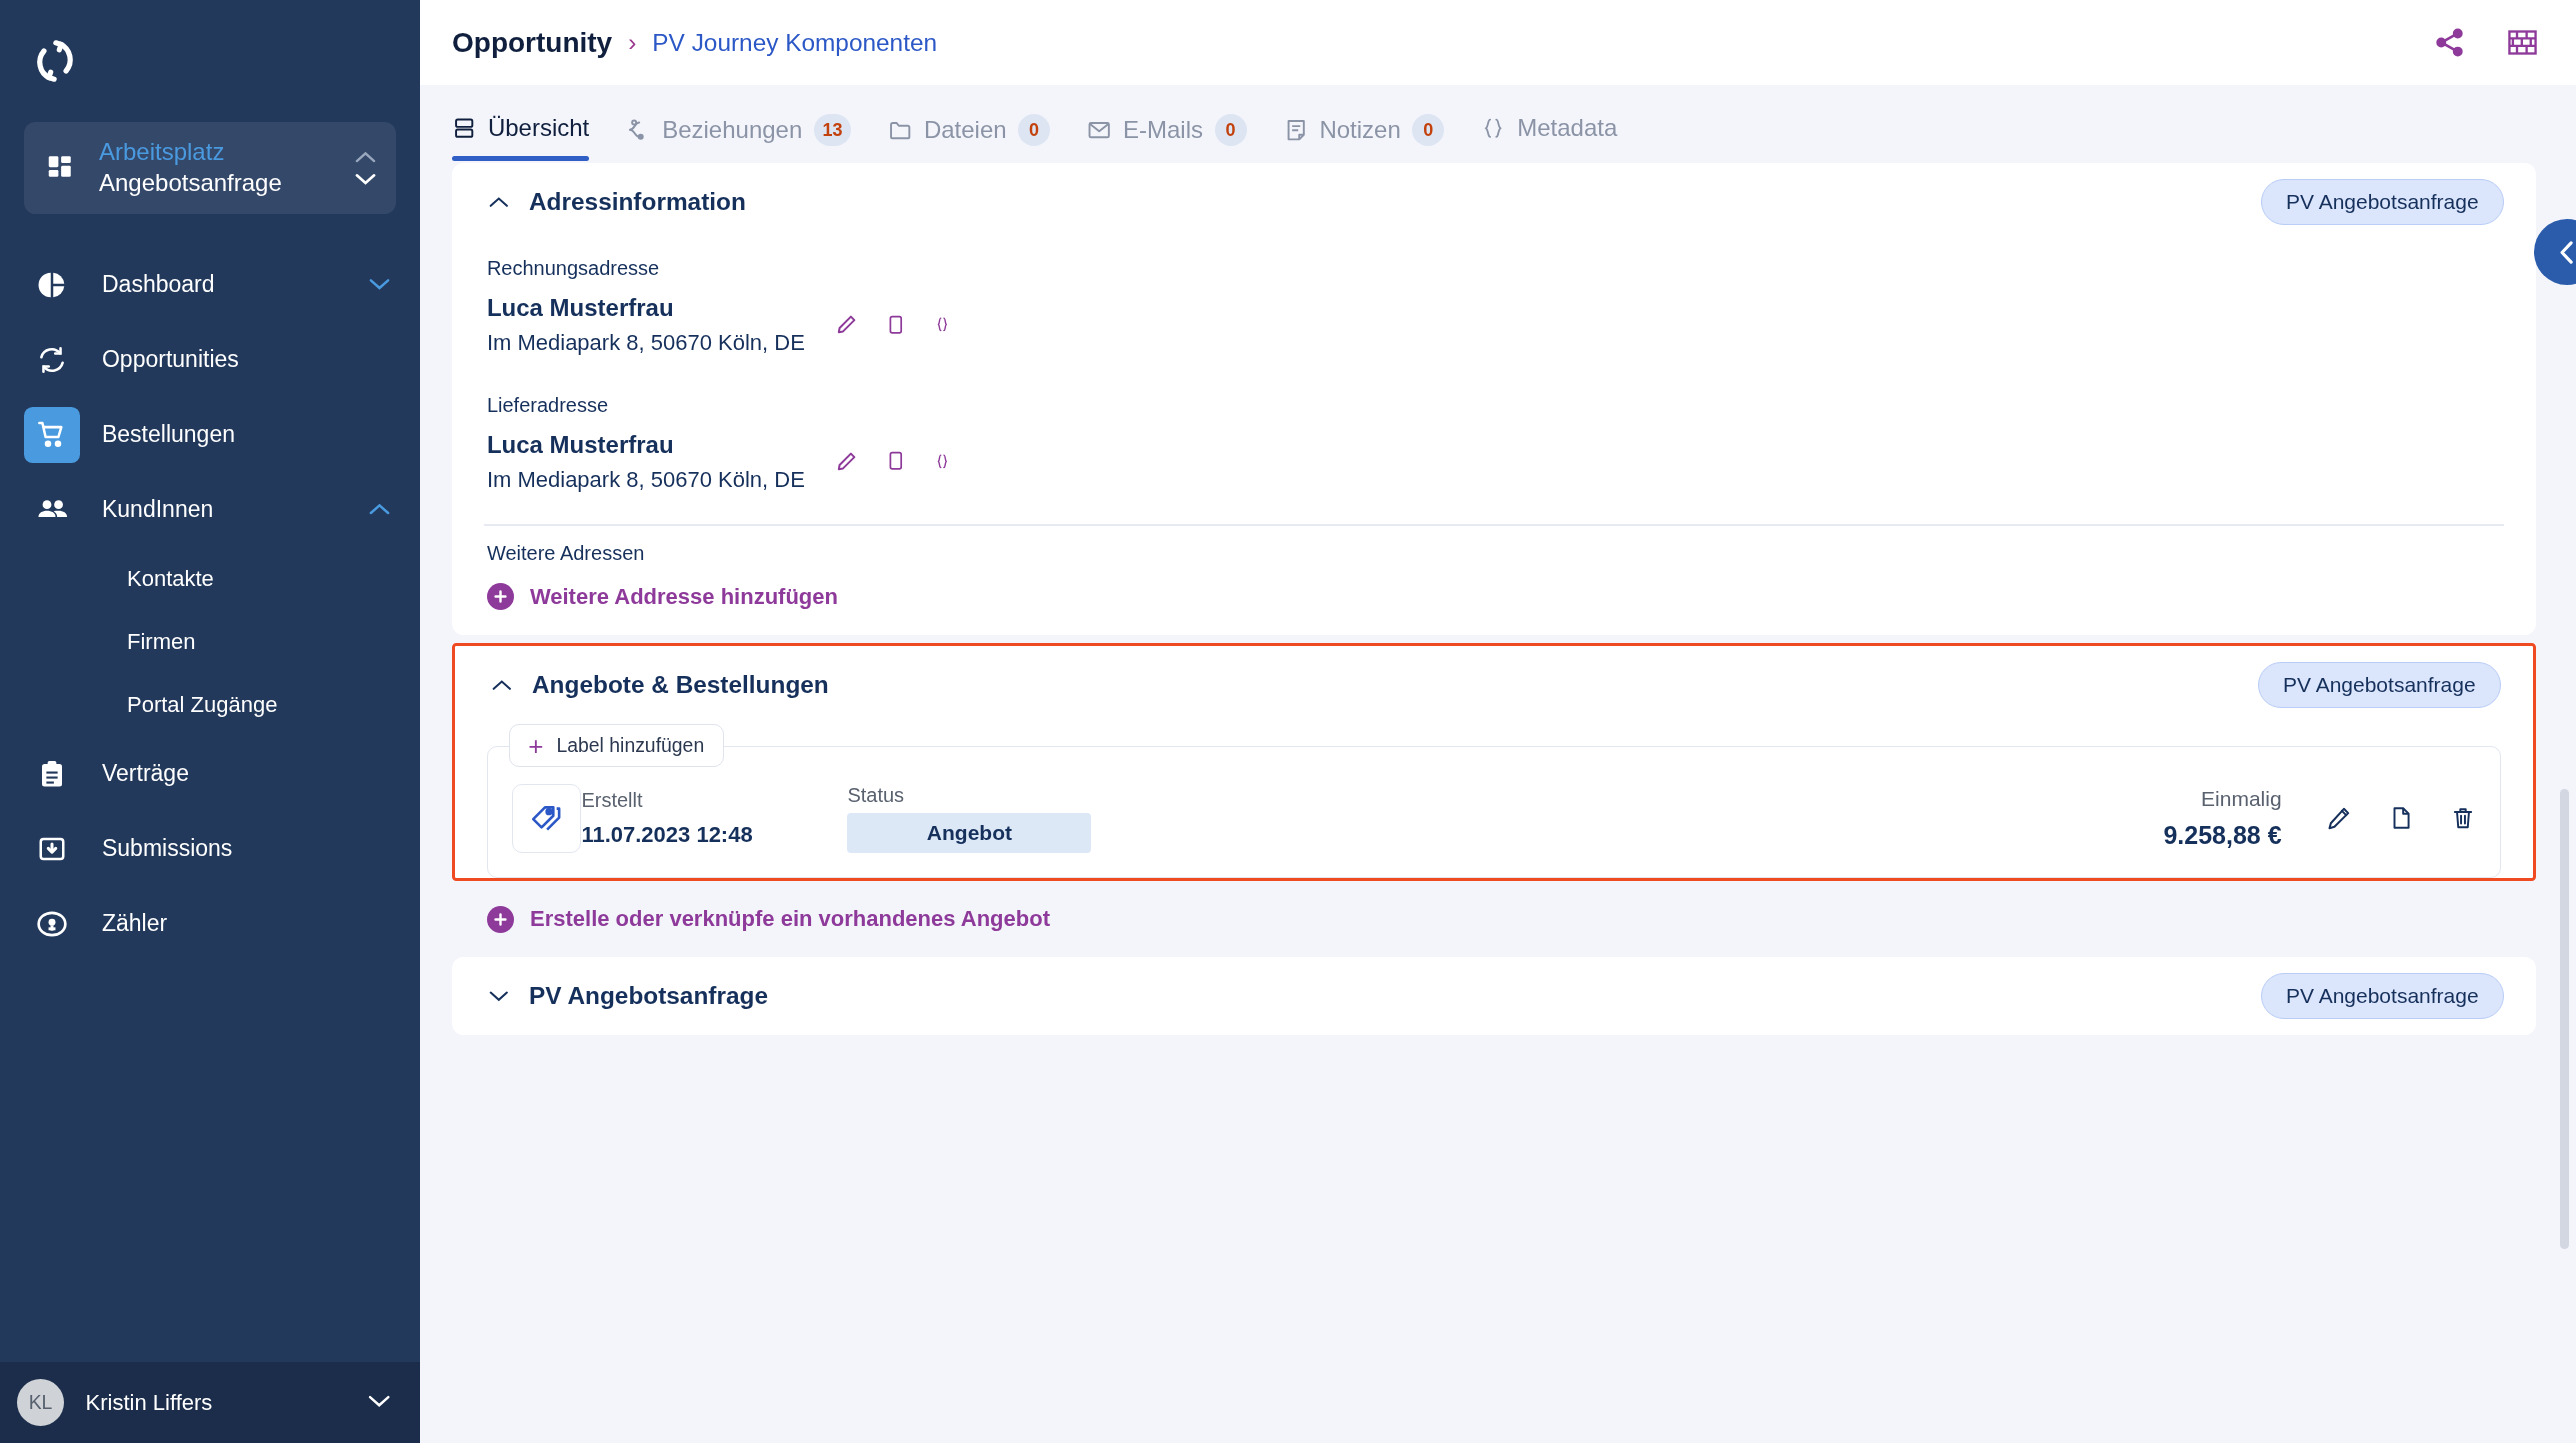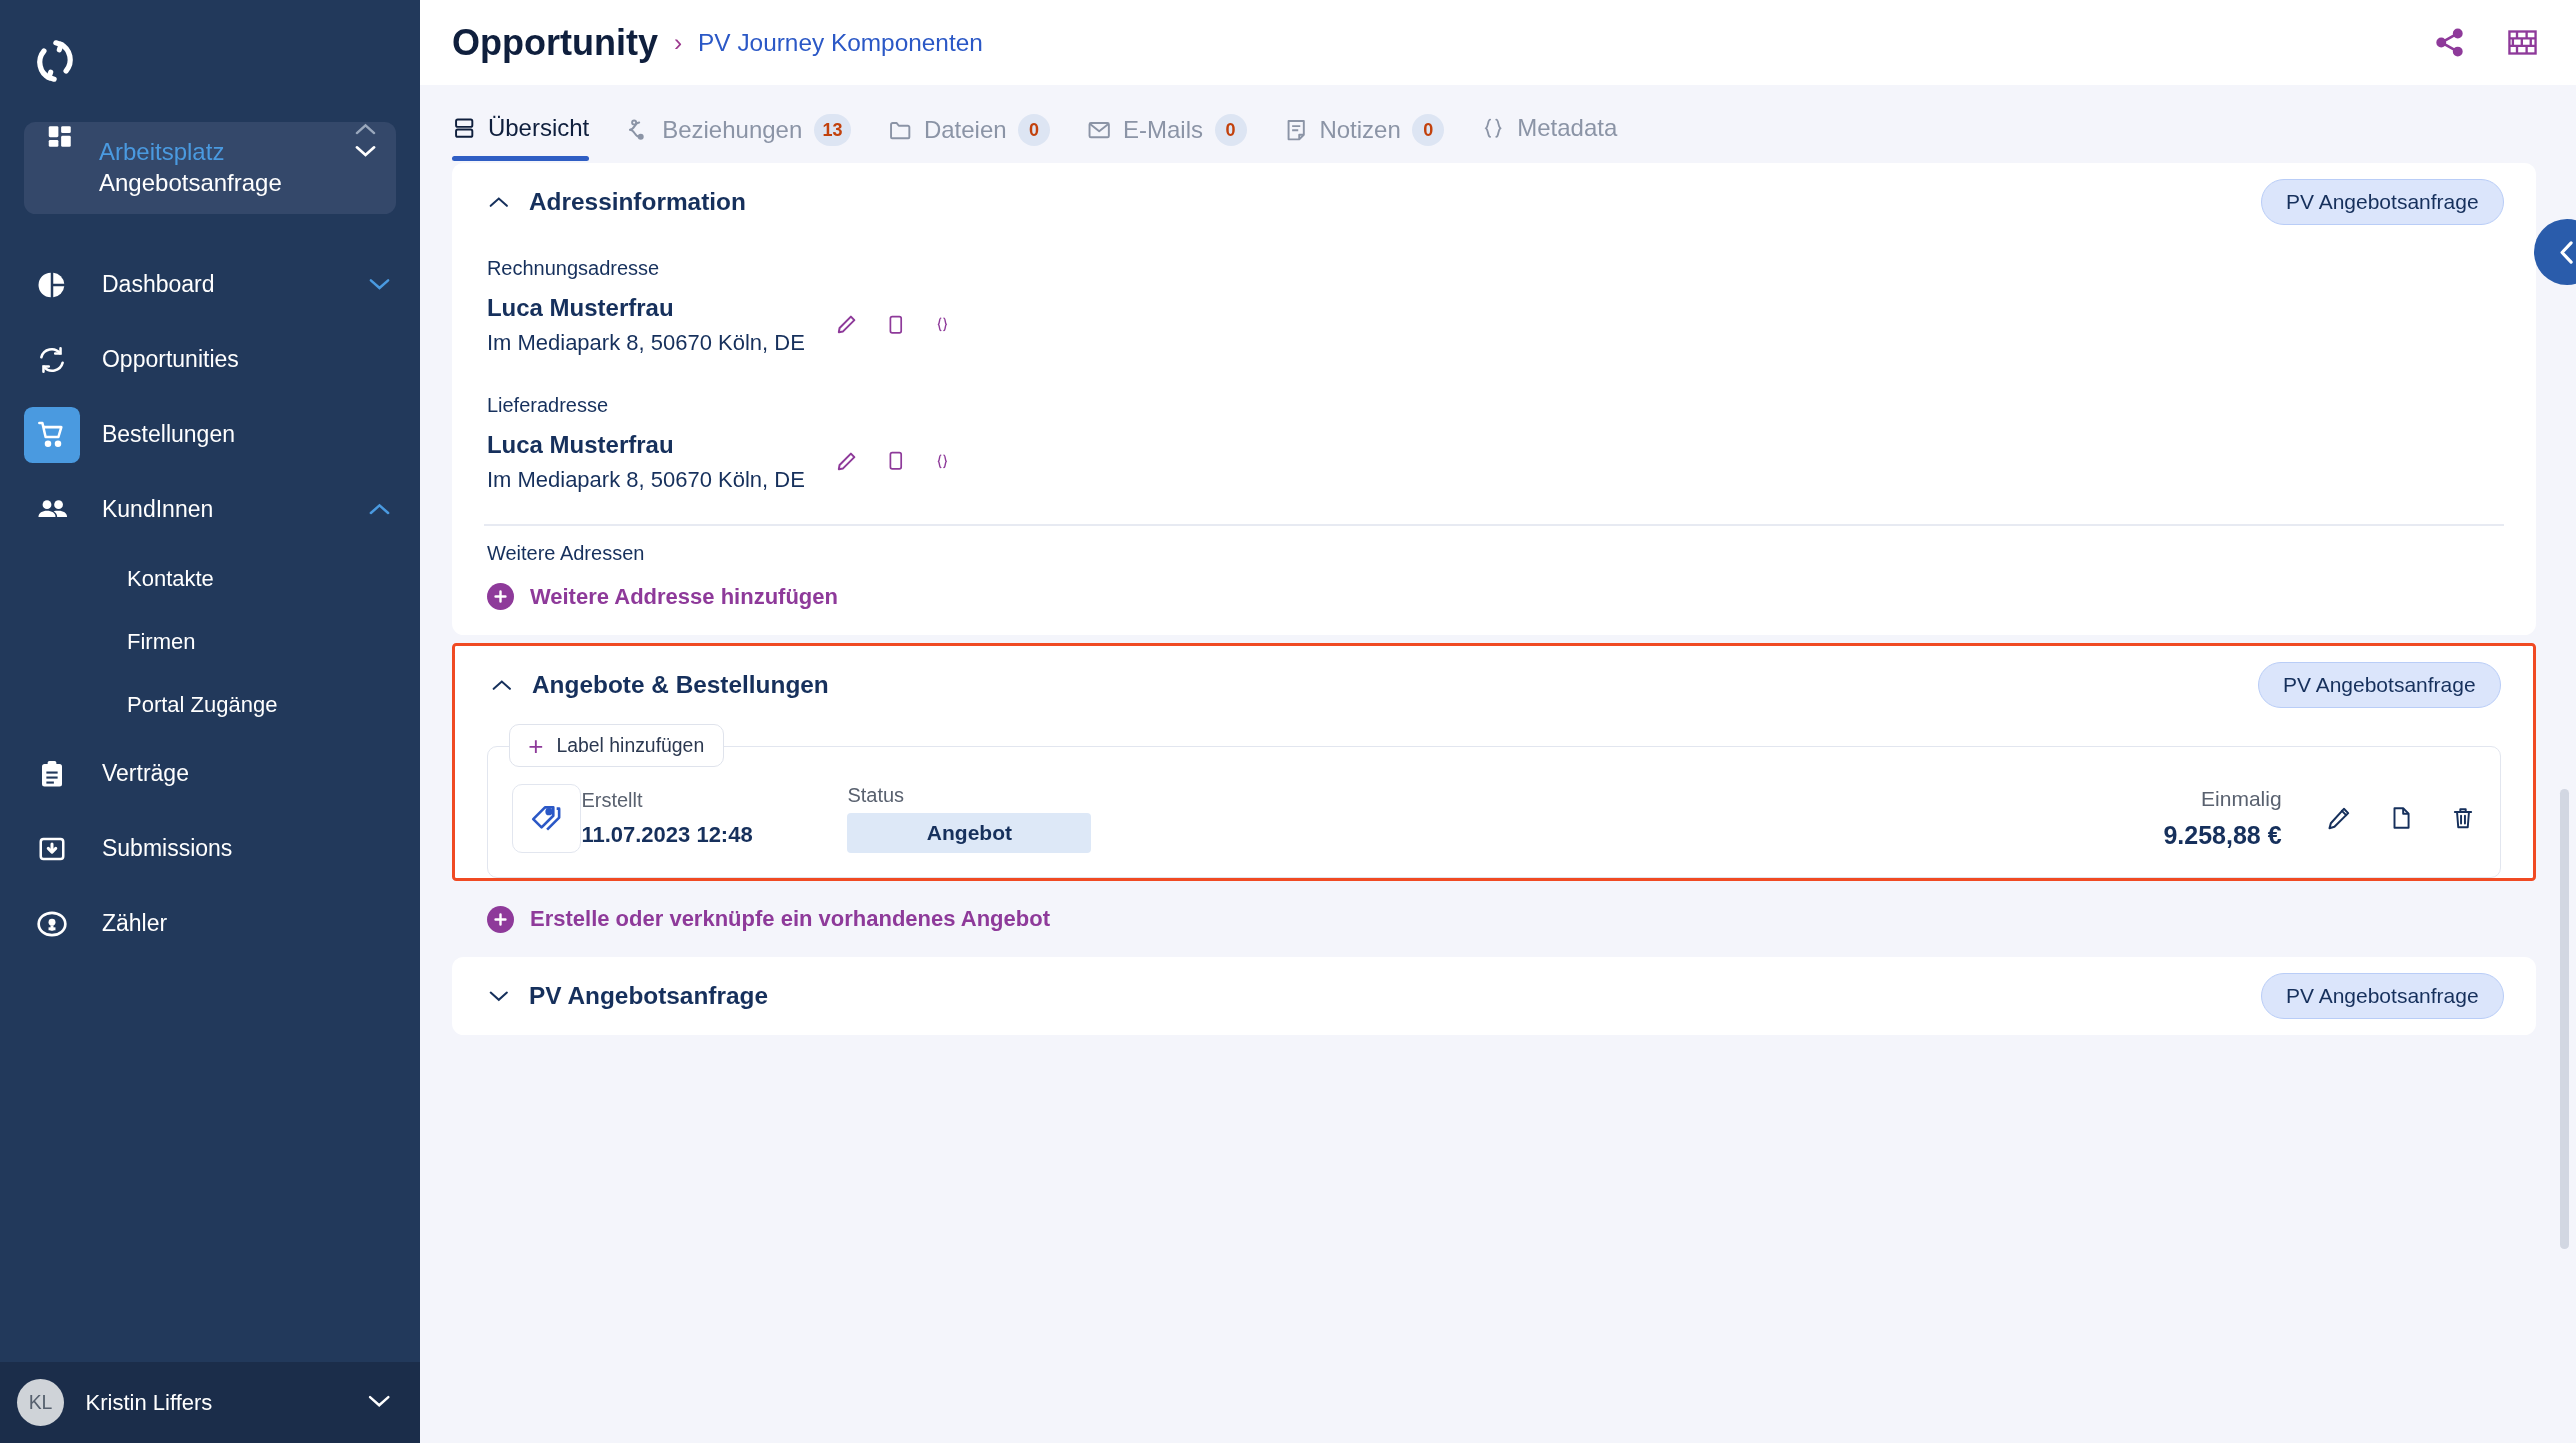--- a/index.html
+++ b/index.html
@@ -20,21 +20,21 @@
     position: relative;
   }
   .logo-wrap { height: 122px; display: flex; align-items: center; padding-left: 29px; }
   .logo { width: 52px; height: 52px; }
 
   .ws-card {
     margin: 0 24.4px 0 24.4px;
     background: #34486a;
     border-radius: 11.5px;
     height: 92px;
-    display: flex; 
+    display: flex; align-items: center;
     padding: 0 18.7px 0 21.6px;
   }
   .ws-icon { width: 33px; height: 33px; flex: 0 0 33px; margin-right: 20px; }
   .ws-texts { flex: 1; display: flex; flex-direction: column; justify-content: center; gap: 2.9px; }
   .ws-title { color: #4a9ae0; font-size: 24px; font-weight: 400; line-height: 1.18; }
   .ws-sub { color: #ffffff; font-size: 24px; font-weight: 400; line-height: 1.18; }
   .ws-chevs { display: flex; flex-direction: column; gap: 7.2px; align-items: center; color: #9aa8bd; }
 
   .nav { margin-top: 33px; flex: 1; }
   .nav-item {
@@ -73,21 +73,21 @@
 
   
   .main { flex: 1; height: 1443px; display: flex; flex-direction: column; background: #f4f5fb; min-width: 0; }
 
   .topbar {
     height: 85px; background: #ffffff;
     display: flex; align-items: center;
     padding: 0 37px 0 32px;
     flex: 0 0 85px;
   }
-  .crumb-root { color: #0f1f3d; font-size: 36px; font-weight: 700; }
+  .crumb-root { color: #0f1f3d; font-size: 28px; font-weight: 700; }
   .crumb-sep { color: #9c3a8e; font-size: 24.4px; margin: 0 16px; }
   .crumb-leaf { color: #2b58c6; font-size: 24.4px; }
   .topbar-spacer { flex: 1; }
   .top-icon { color: #8e3a9a; margin-left: 40px; display: flex; align-items: center; cursor: pointer; }
 
   .content {
     flex: 1; position: relative; overflow: hidden;
     padding: 0 0 0 0;
   }
 

